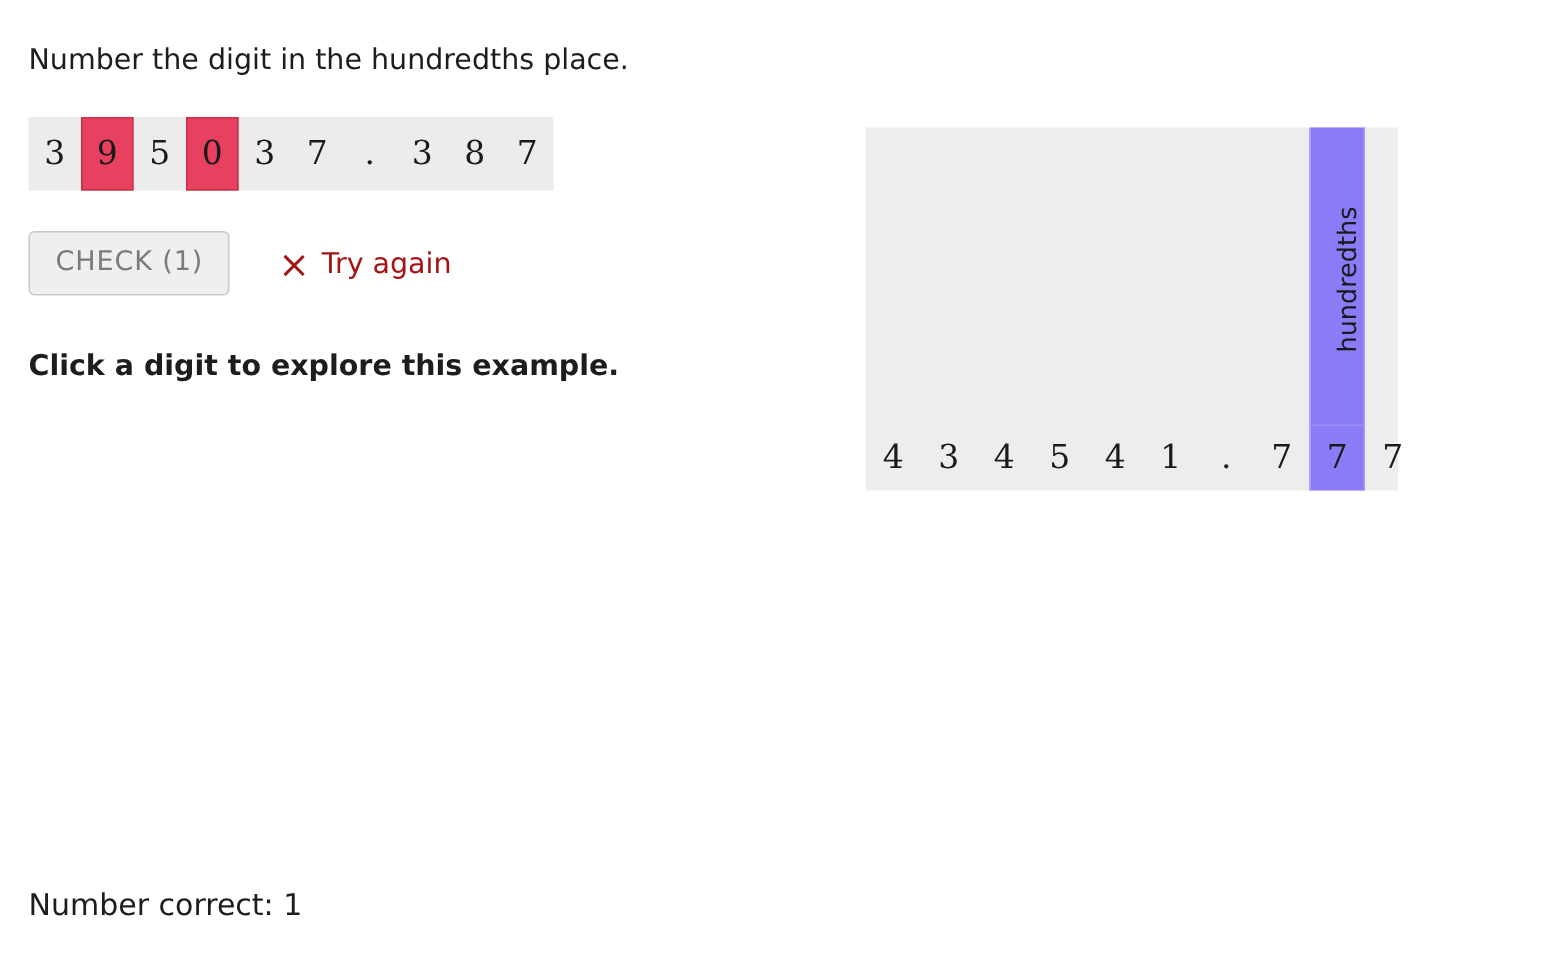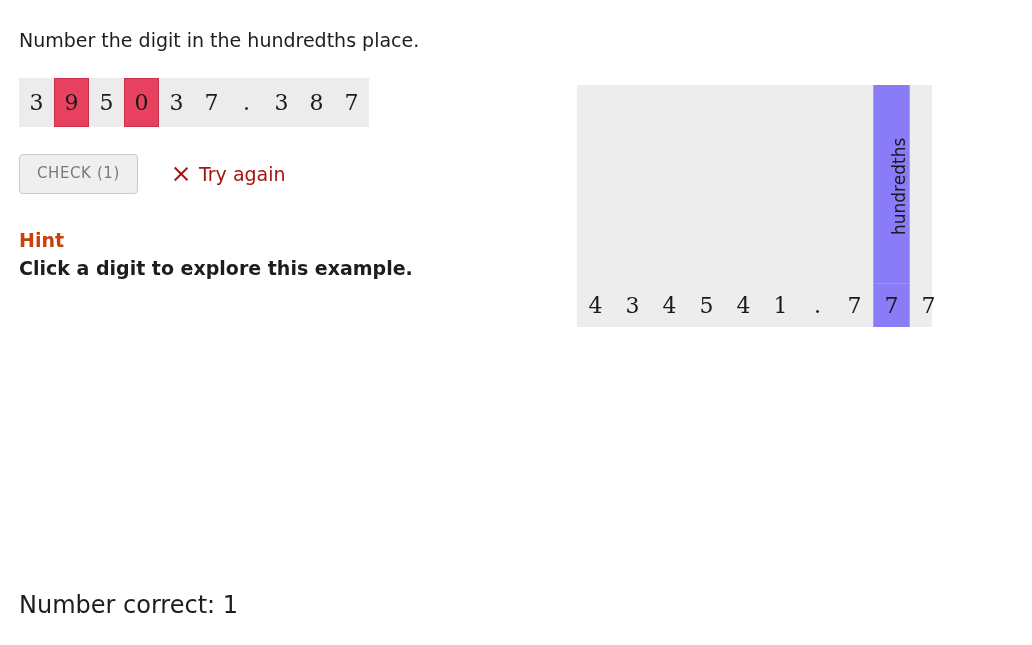--- a/index.html
+++ b/index.html
@@ -67,30 +67,30 @@
     left: 19px;
     top: 154px;
     display: flex;
     align-items: center;
   }
   #check-button {
     background: #efefef;
     border: 1px solid #c8c8c8;
     border-radius: 4px;
     color: #7a7a7a;
-    font-size: 15px;
+    font-size: 18px;
     letter-spacing: 0.6px;
     padding: 11px 17px 12px 17px;
     cursor: pointer;
     font-family: "DejaVu Sans", "Liberation Sans", sans-serif;
     line-height: 1;
   }
   #feedback {
     display: flex;
-    align-items: flex-start;
+    align-items: center;
     margin-left: 34px;
     color: #a51414;
     font-size: 19px;
   }
   #feedback .x-icon {
     display: inline-block;
     width: 18px;
     height: 18px;
     position: relative;
     margin-right: 9px;
@@ -184,21 +184,21 @@
   }
   #place-panel .column.highlighted .digit-val {
     border-top: 1px solid #9c90f7;
   }
 
   
   #score-line {
     position: absolute;
     left: 19px;
     top: 591px;
-    font-size: 24px;
+    font-size: 20px;
     color: #1d1d1d;
     white-space: nowrap;
   }
 </style>
 </head>
 <body>
 
 <div id="question-prompt">Number the digit in the hundredths place.</div>
 
 <div id="digit-strip">
@@ -216,21 +216,20 @@
 
 <div id="controls-row">
   <button id="check-button">CHECK (1)</button>
   <div id="feedback">
     <span class="x-icon"></span>
     <span>Try again</span>
   </div>
 </div>
 
 <div id="hint-block">
-  <div id="hint-title">Hint</div>
   <div id="hint-text">Click a digit to explore this example.</div>
 </div>
 
 <div id="place-panel">
     <div class="column" style="left: 0px;">
       <div class="place-label"></div>
       <div class="digit-val">4</div>
     </div>
     <div class="column" style="left: 37px;">
       <div class="place-label"></div>

